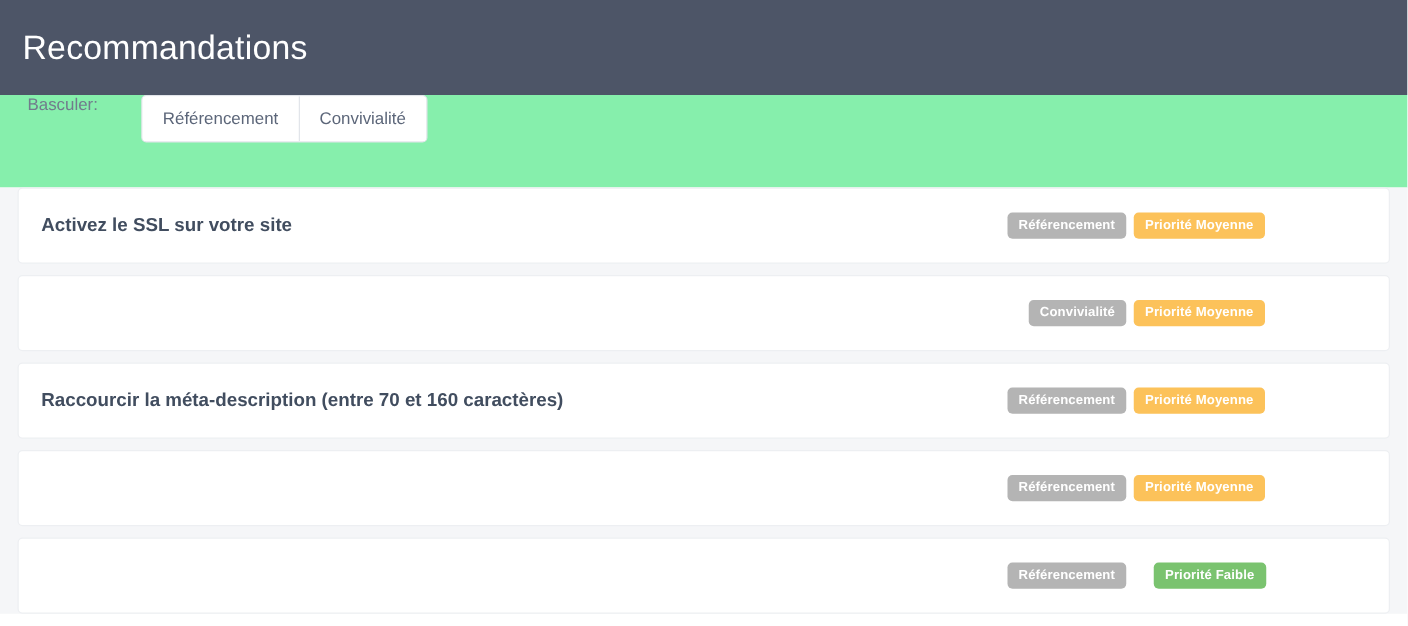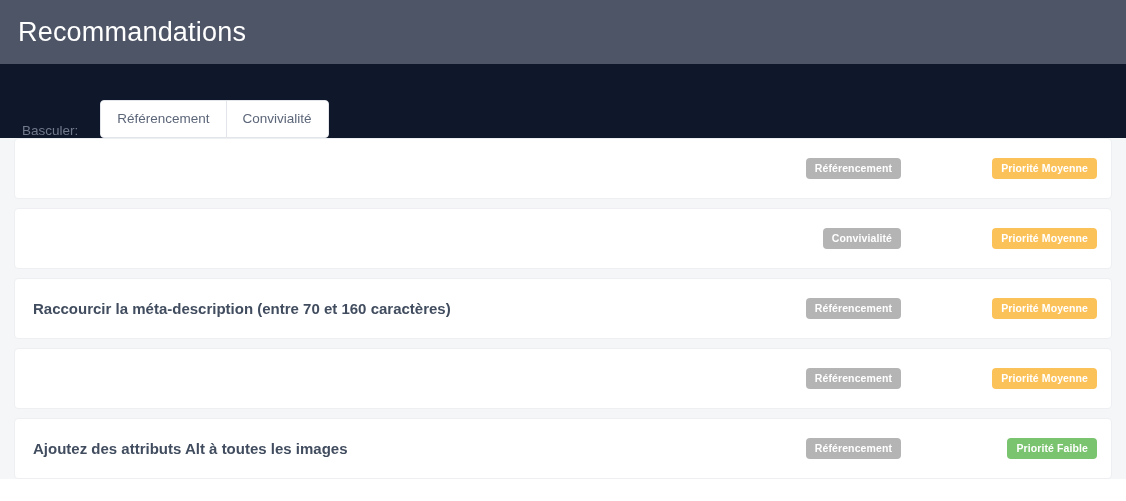--- a/index.html
+++ b/index.html
@@ -10,44 +10,45 @@
     width: 1126px;
     height: 501px;
     background: #ffffff;
     font-family: "Liberation Sans", sans-serif;
     overflow: hidden;
     color: #4a5568;
   }
 
   
   .page-header {
-    height: 64px;
+    height: 76px;
     background: #4d5567;
     display: flex;
     align-items: center;
     padding: 0 16px 0 18px;
     box-sizing: border-box;
   }
   .page-header h1 {
     margin: 0;
     font-size: 27px;
     font-weight: 400;
     letter-spacing: 0.2px;
     color: #ffffff;
     line-height: 1;
   }
 
   
   .toggle-bar {
     height: 74px;
     display: flex;
-    align-items: flex-end;
-    background: #0f172a;
+    align-items: flex-start;
+    background: #86efac;
     padding-left: 22px;
     box-sizing: border-box;
+    gap: 13px;
   }
   .toggle-label {
     font-size: 13.5px;
     color: #717b8c;
     margin-right: 22px;
     white-space: nowrap;
   }
   .tab-group {
     display: flex;
     border: 1px solid #e2e5ea;
@@ -112,21 +113,21 @@
   .cat-slot {
     width: 250px;
     flex: 0 0 250px;
     text-align: right;
     padding-right: 6px;
     box-sizing: border-box;
   }
   .prio-slot {
     width: 190px;
     flex: 0 0 190px;
-    text-align: right;
+    text-align: left;
     box-sizing: border-box;
   }
   .badge-priority-medium { background: #fcc25a; }
   .badge-priority-low    { background: #7ac36f; margin-left: 16px; }
 </style>
 </head>
 <body>
 
 <div class="page-header">
   <h1>Recommandations</h1>
@@ -135,20 +136,21 @@
 <div class="toggle-bar">
   <span class="toggle-label">Basculer:</span>
   <div class="tab-group" id="tab-group">
       <div class="tab-item">Référencement</div>
       <div class="tab-item">Convivialité</div>
     </div>
 </div>
 
 <div class="reco-list" id="reco-list">
     <div class="reco-card">
+      <div class="reco-title">Activez le SSL sur votre site</div>
       <div class="reco-spacer"></div>
       <div class="cat-slot"><span class="badge badge-category">Référencement</span></div>
       <div class="prio-slot"><span class="badge badge-priority-medium">Priorité Moyenne</span></div>
     </div>
     <div class="reco-card">
       <div class="reco-spacer"></div>
       <div class="cat-slot"><span class="badge badge-category">Convivialité</span></div>
       <div class="prio-slot"><span class="badge badge-priority-medium">Priorité Moyenne</span></div>
     </div>
     <div class="reco-card">
@@ -156,18 +158,17 @@
       <div class="reco-spacer"></div>
       <div class="cat-slot"><span class="badge badge-category">Référencement</span></div>
       <div class="prio-slot"><span class="badge badge-priority-medium">Priorité Moyenne</span></div>
     </div>
     <div class="reco-card">
       <div class="reco-spacer"></div>
       <div class="cat-slot"><span class="badge badge-category">Référencement</span></div>
       <div class="prio-slot"><span class="badge badge-priority-medium">Priorité Moyenne</span></div>
     </div>
     <div class="reco-card">
-      <div class="reco-title">Ajoutez des attributs Alt à toutes les images</div>
       <div class="reco-spacer"></div>
       <div class="cat-slot"><span class="badge badge-category">Référencement</span></div>
       <div class="prio-slot"><span class="badge badge-priority-low">Priorité Faible</span></div>
     </div>
   </div>
 
 </body></html>

